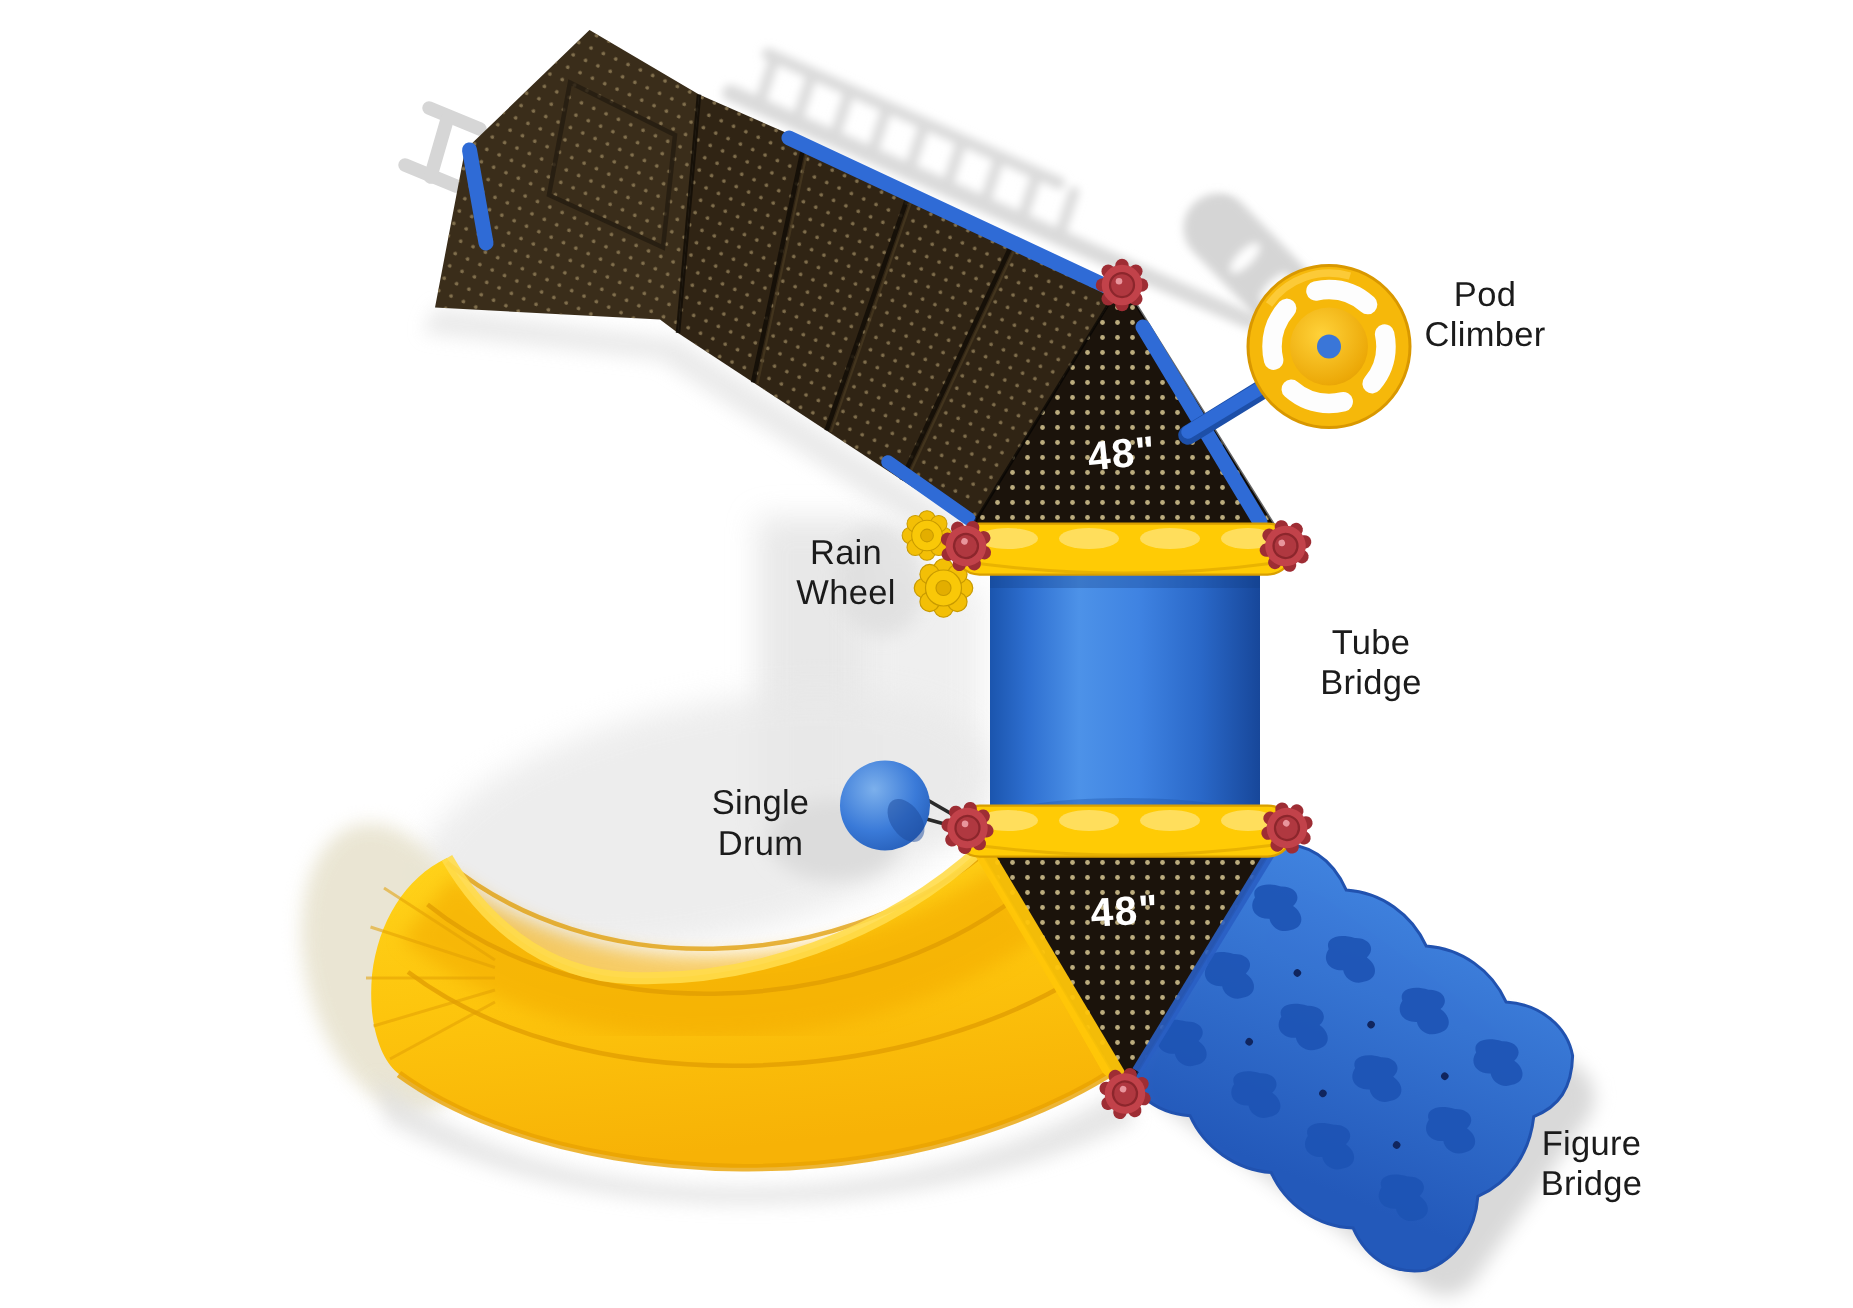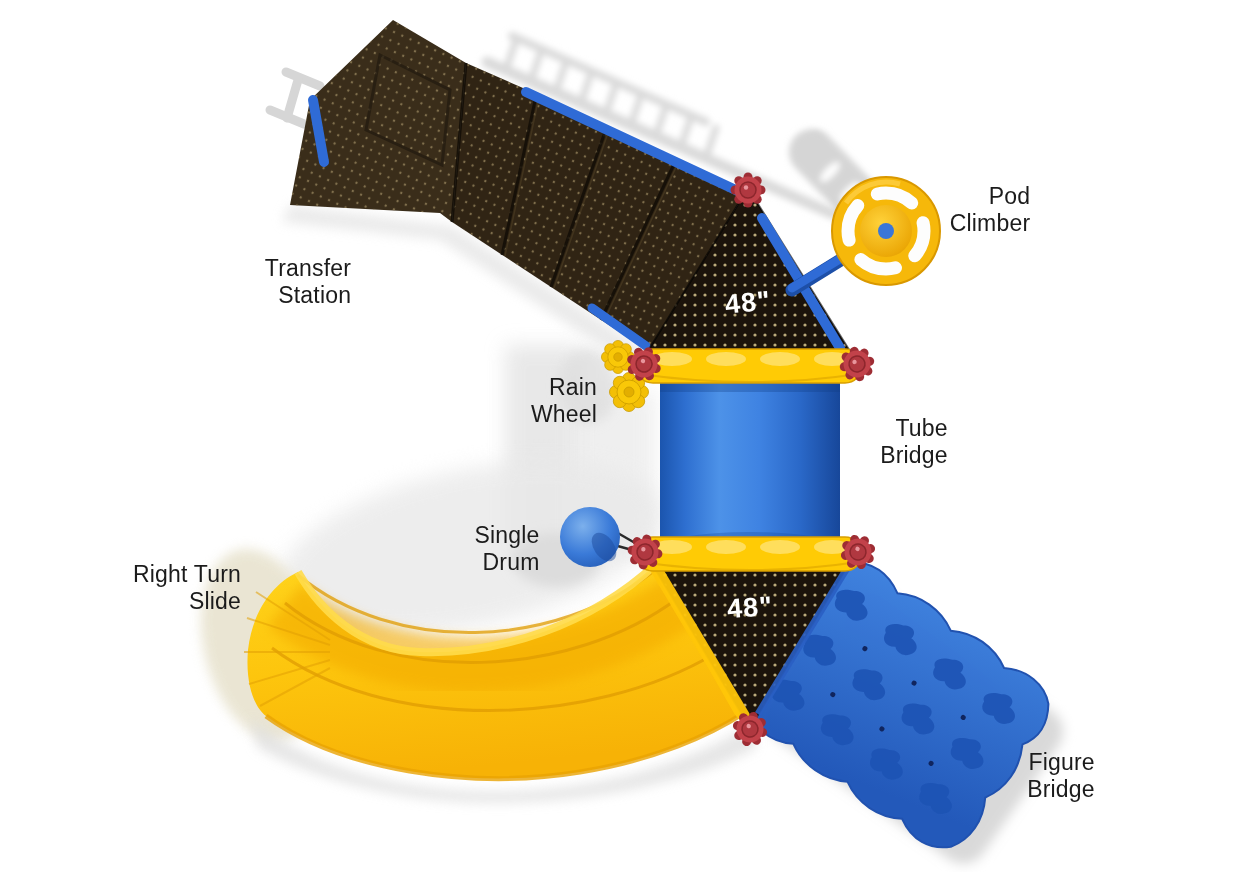--- a/index.html
+++ b/index.html
@@ -1,19 +1,19 @@
 <!DOCTYPE html>
 <html><head>
 <meta charset="utf-8">
 <style>
   html,body{margin:0;padding:0;background:#fff;}
   #stage{position:relative;width:1235px;height:872px;background:#ffffff;overflow:hidden;
          font-family:"Liberation Sans",sans-serif;}
   #scene{position:absolute;left:0;top:0;}
-  .lbl{position:absolute;transform:translate(-50%,-50%);text-align:right;
+  .lbl{position:absolute;transform:translate(-50%,-50%);text-align:center;
        font-size:23px;line-height:1.18;color:#1b1b1b;white-space:pre-line;
        letter-spacing:.2px;}
   .badge{position:absolute;transform:translate(-50%,-50%) rotate(-6deg);
          font-size:27px;font-weight:bold;color:#ffffff;letter-spacing:1px;}
   .badge.b2{transform:translate(-50%,-50%) rotate(-4deg);}
 </style>
 </head>
 <body>
 
 <div id="stage">
@@ -313,28 +313,24 @@
     <use href="#cog" transform="translate(644,364) rotate(20)"></use>
     <use href="#cog" transform="translate(857,364) rotate(-12)"></use>
     <use href="#cog" transform="translate(645,552) rotate(8)"></use>
     <use href="#cog" transform="translate(858,552) rotate(30)"></use>
     <use href="#cog" transform="translate(750,729) rotate(15)"></use>
   </g>
 </svg>
 
 <div class="lbl" style="left:990px;top:210px">Pod
 Climber</div>
-<div class="lbl" style="left:308px;top:282px">Transfer
-Station</div>
-<div class="lbl" style="left:564px;top:401px">Rain
+<div class="lbl" style="left:564px;top:382px">Rain
 Wheel</div>
 <div class="lbl" style="left:914px;top:442px">Tube
 Bridge</div>
 <div class="lbl" style="left:507px;top:549px">Single
 Drum</div>
-<div class="lbl" style="left:187px;top:588px">Right Turn
-Slide</div>
 <div class="lbl" style="left:1061px;top:776px">Figure
 Bridge</div>
 
 <div class="badge" style="left:748px;top:303px">48"</div>
 <div class="badge b2" style="left:750px;top:608px">48"</div>
 </div>
 
 </body></html>

